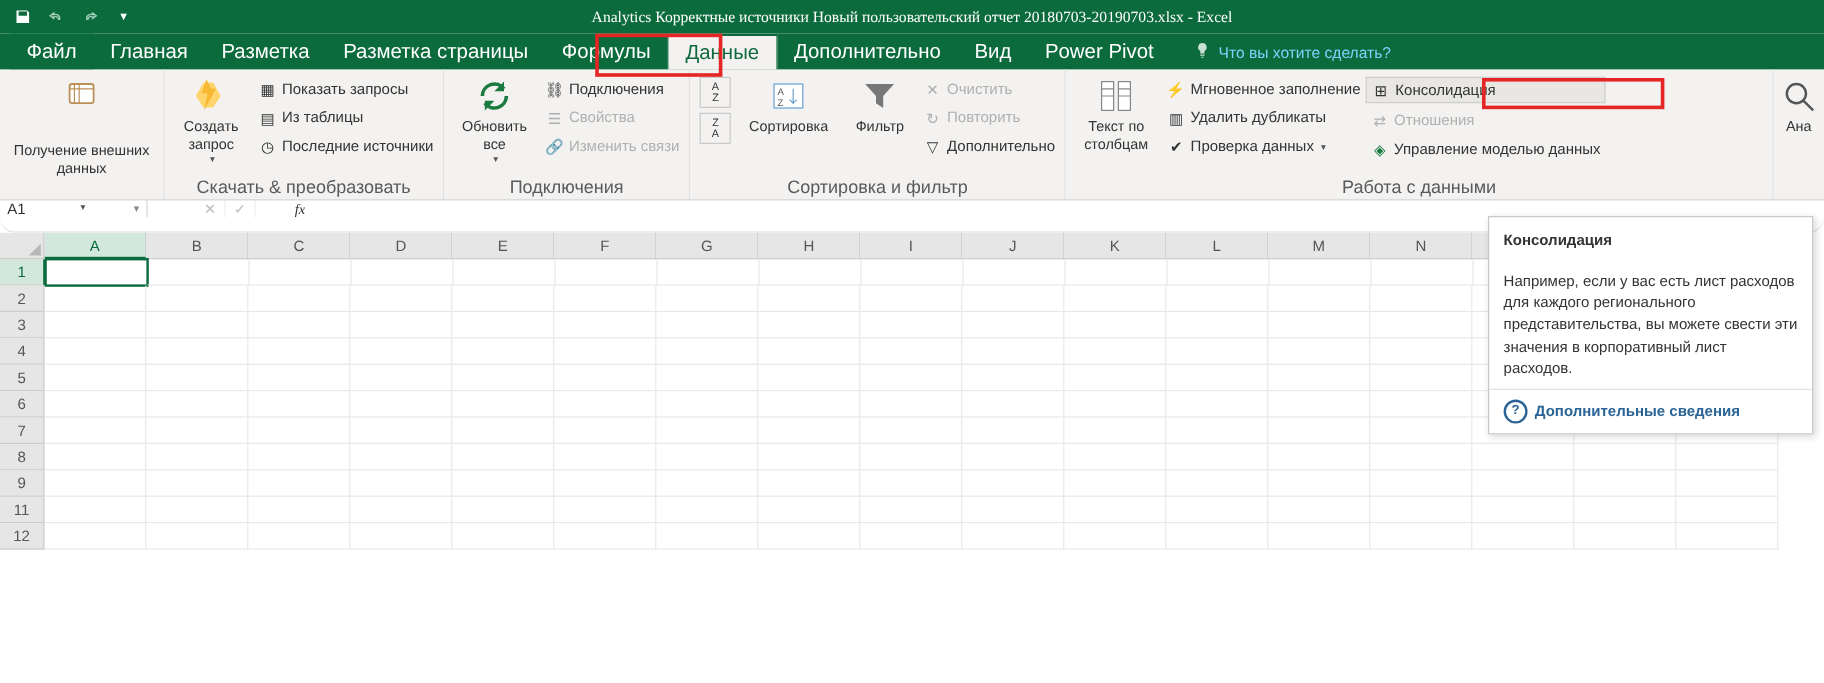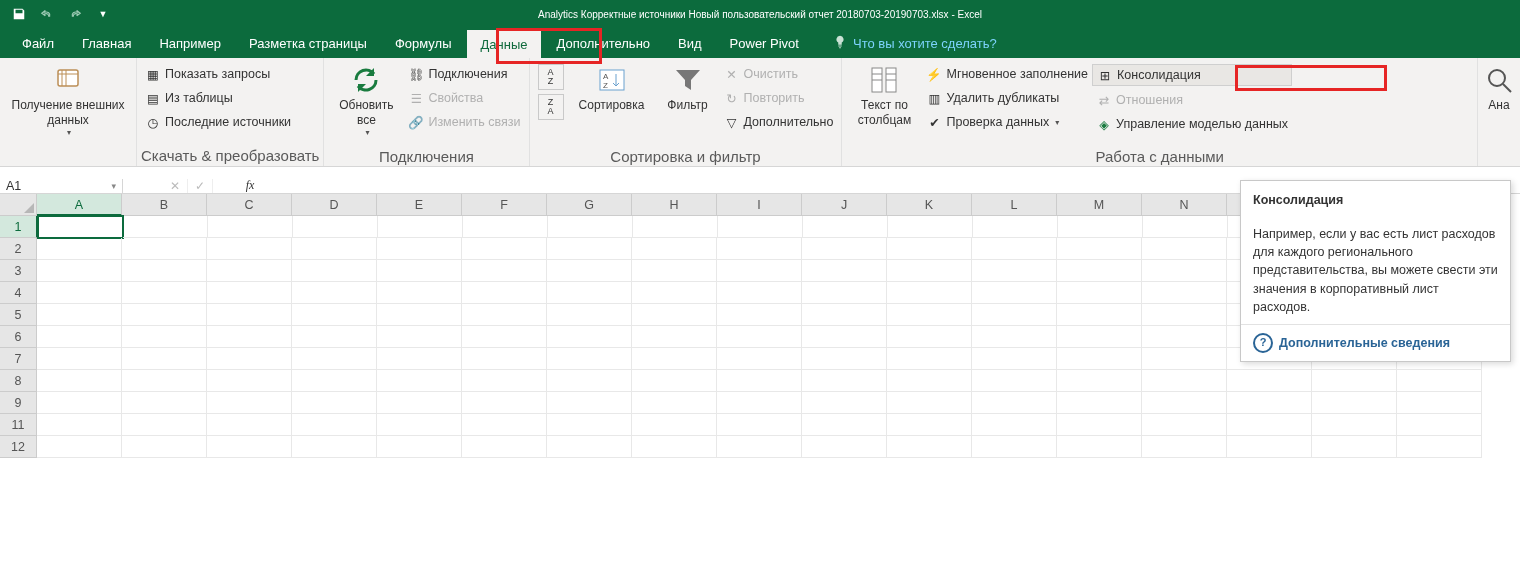--- a/index.html
+++ b/index.html
@@ -33,36 +33,37 @@
     display: flex;
     align-items: center;
     justify-content: center;
     color: #fff;
   }
   .title-text {
     position: absolute;
     left: 0;
     right: 0;
     text-align: center;
-    font-size: 10px;
+    font-size: 13px;
     pointer-events: none;
+    font-family: Liberation Serif, serif;
   }
   .menubar {
     height: 30px;
     background: #0c6b3d;
     display: flex;
     align-items: stretch;
     padding-left: 8px;
     color: #fff;
   }
   .menu-tab {
     padding: 0 14px;
     display: flex;
     align-items: center;
-    font-size: 13px;
+    font-size: 17px;
     cursor: pointer;
   }
   .menu-tab.file {
     background: #0c6b3d;
   }
   .menu-tab.active {
     background: #f3f2f1;
     color: #106a3d;
     border-top: 2px solid #0c6b3d;
     border-left: 1px solid #0c6b3d;
@@ -157,22 +158,23 @@
     font-size: 8px;
     margin-left: 2px;
     color: #555;
   }
 
   
   .formula-row {
     height: 26px;
     border-bottom: 1px solid #d6d6d6;
     display: flex;
-    align-items: flex-end;
+    align-items: flex-start;
     background: #fff;
+    border-radius: 13px;
   }
   .name-box {
     width: 110px;
     border-right: 1px solid #d6d6d6;
     display: flex;
     align-items: center;
     padding: 0 6px;
     font-size: 12.5px;
     justify-content: space-between;
   }
@@ -336,21 +338,21 @@
         </svg>
     </div>
     <div class="qat-item" style="font-size:9px;">▼</div>
   </div>
   <div class="title-text">Analytics Корректные источники Новый пользовательский отчет 20180703-20190703.xlsx - Excel</div>
 </div>
 
 <div class="menubar" style="position:relative;">
   <div class="menu-tab file">Файл</div>
   <div class="menu-tab">Главная</div>
-  <div class="menu-tab">Например</div>
+  <div class="menu-tab">Разметка</div>
   <div class="menu-tab">Разметка страницы</div>
   <div class="menu-tab">Формулы</div>
   <div class="menu-tab active">Данные</div>
   <div class="menu-tab">Дополнительно</div>
   <div class="menu-tab">Вид</div>
   <div class="menu-tab">Power Pivot</div>
   <div class="tell-me">
     <span>
       <svg viewBox="0 0 16 16" width="14" height="14">
           <path fill="#c9e2d5" d="M8 1a4 4 0 0 0-2 7.5V11h4V8.5A4 4 0 0 0 8 1zM6 12h4v1H6zm1 2h2v1H7z"></path>
@@ -358,35 +360,44 @@
     </span>
     <span>Что вы хотите сделать?</span>
   </div>
 </div>
 <div class="red-box-tab" style="top:28px; left:496px; width:106px; height:36px;"></div>
 
 <div class="ribbon">
 
   <div class="ribbon-group" style="width:128px;">
     <div class="ribbon-group-inner" style="justify-content:center;">
-      <div class="ribbon-bigbtn dropdown-caret" style="width:120px;">
+      <div class="ribbon-bigbtn dropdown-caret" style="width:120px;gap:20px;">
         <span class="ico">
           <svg viewBox="0 0 32 32">
               <rect x="6" y="6" width="20" height="16" rx="2" fill="#fff" stroke="#bc8f57" stroke-width="1.5"></rect>
               <path d="M6 10h20M10 6v16M14 6v16" stroke="#bc8f57"></path>
             </svg>
         </span>
         <span>Получение внешних данных</span>
       </div>
     </div>
     <div class="ribbon-group-label">&nbsp;</div>
   </div>
 
   <div class="ribbon-group">
     <div class="ribbon-group-inner">
+      <div class="ribbon-bigbtn dropdown-caret" style="width:66px;">
+        <span class="ico">
+          <svg viewBox="0 0 32 32">
+              <path d="M8 4h10l8 14-8 12H8l-8-12z" fill="#ffd46a" transform="scale(0.8) translate(4,2)"></path>
+              <path d="M12 2 L16 10 H20 L10 28 L13 14 H8 Z" fill="#f7b933"></path>
+            </svg>
+        </span>
+        <span>Создать запрос</span>
+      </div>
       <div class="ribbon-stack">
         <div class="ribbon-smallbtn">
           <span class="ico16">▦</span>
           <span>Показать запросы</span>
         </div>
         <div class="ribbon-smallbtn">
           <span class="ico16">▤</span>
           <span>Из таблицы</span>
         </div>
         <div class="ribbon-smallbtn">

